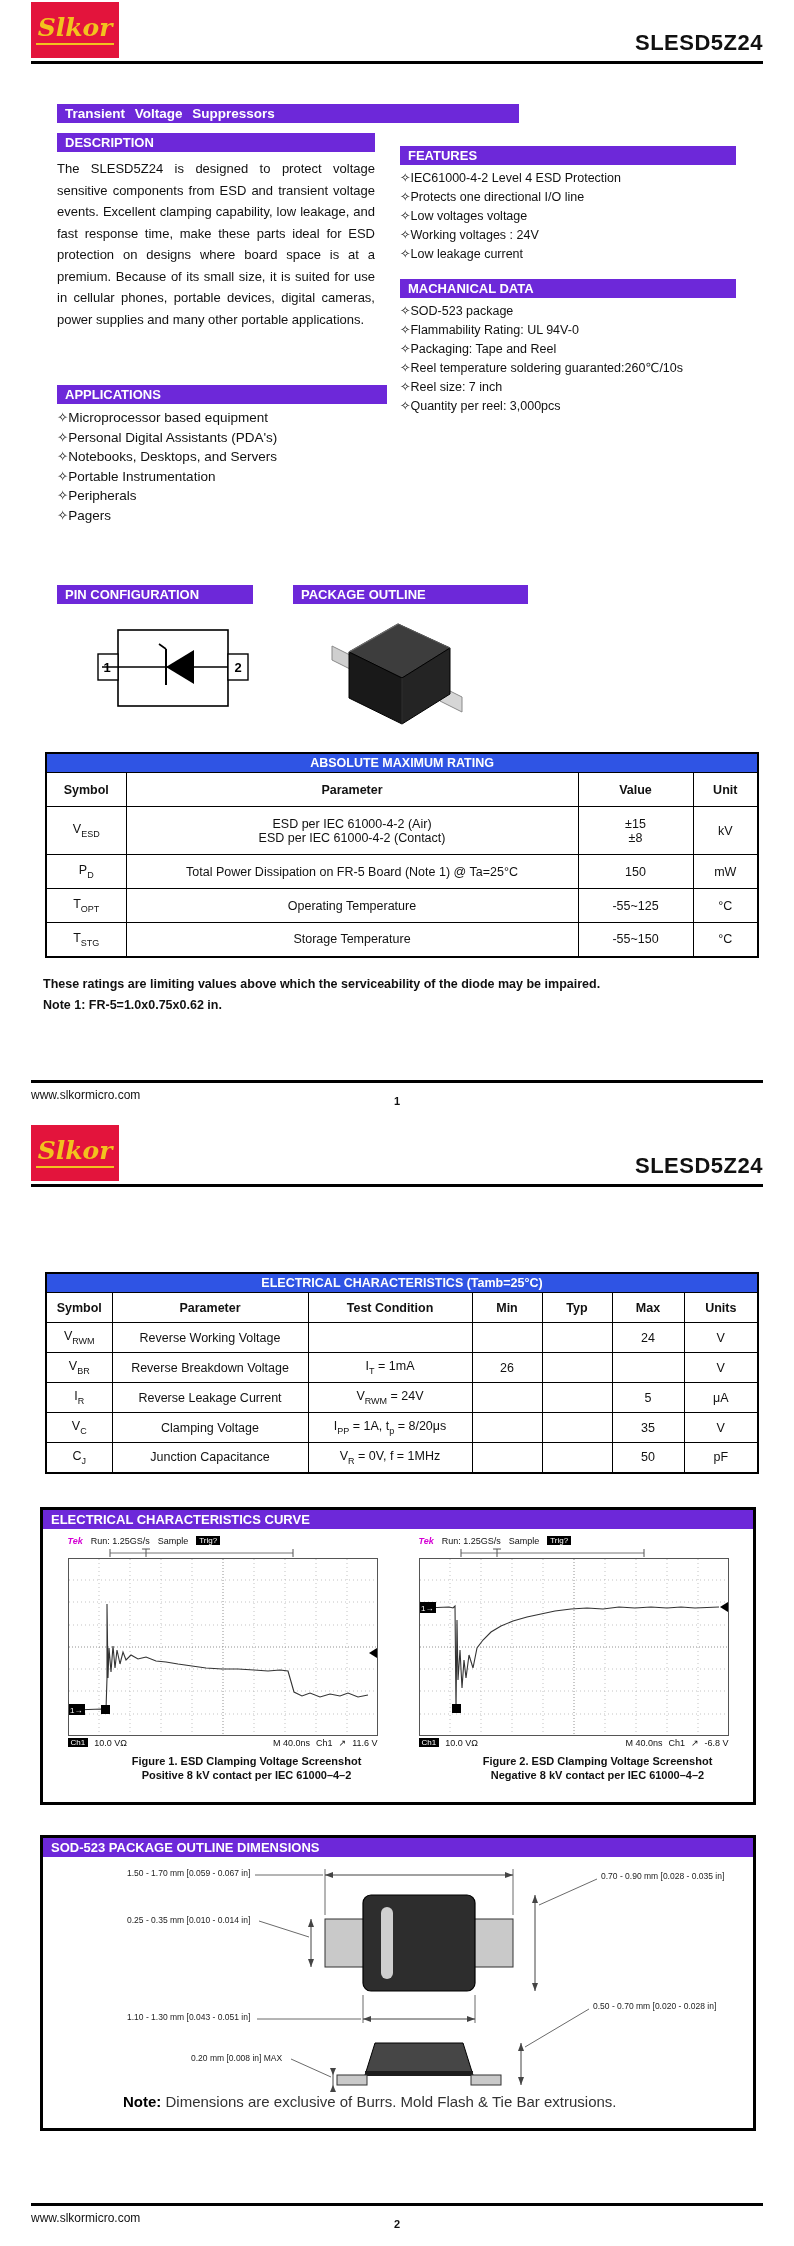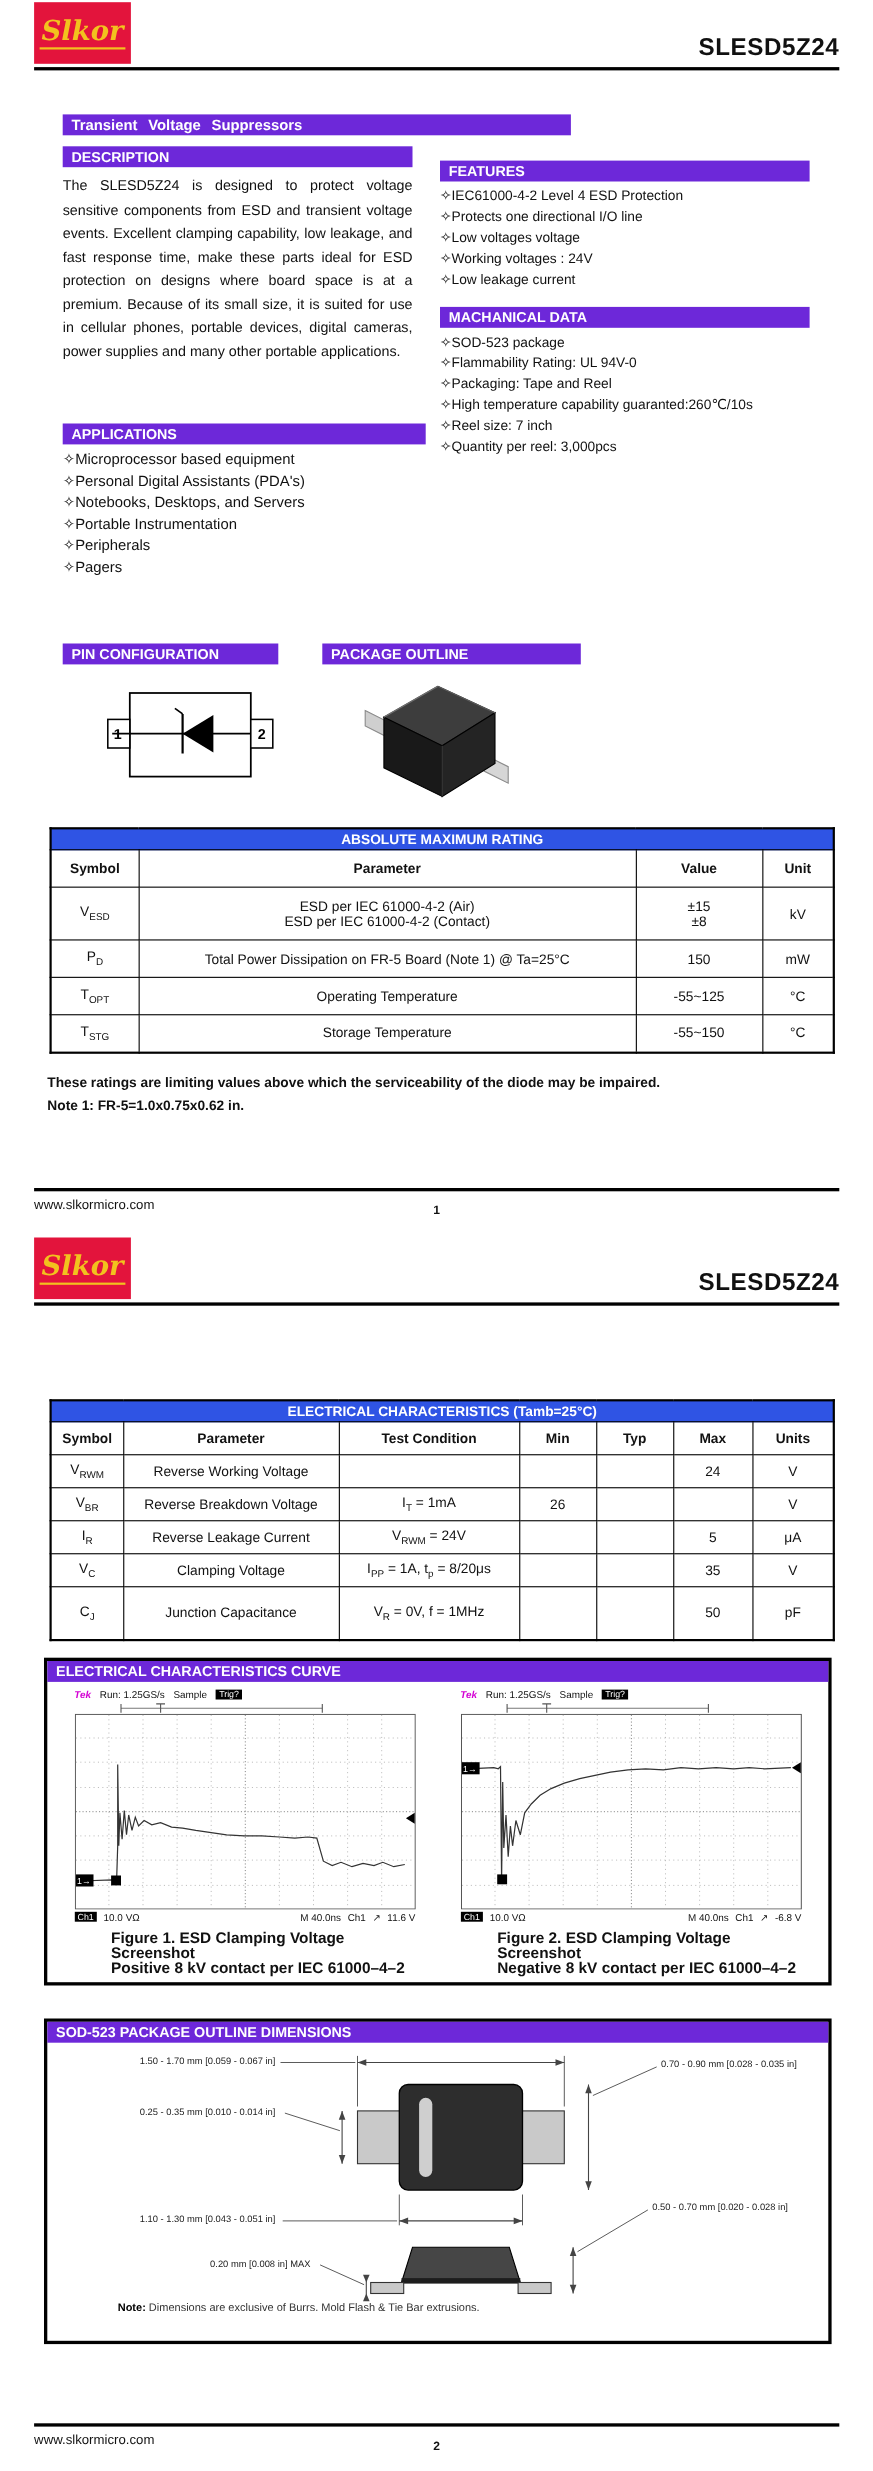--- a/index.html
+++ b/index.html
@@ -55,27 +55,27 @@
 
   
   .curves-box{position:absolute;top:384px;left:40px;width:716px;height:298px;border:3px solid #000;box-sizing:border-box;}
   .figs{display:flex;gap:12px;padding:5px 10px 0 10px;}
   .fig{width:340px;display:flex;flex-direction:column;align-items:center;}
   .scope-head{width:310px;font-size:9px;display:flex;gap:8px;align-items:center;height:13px;}
   .tek{color:#D400D4;font-weight:bold;font-style:italic;}
   .trigbox,.chbox{background:#000;color:#fff;padding:0 3px;font-size:8px;}
   .scope-scale{width:310px;font-size:9px;display:flex;gap:6px;align-items:center;height:13px;}
   .scope-scale .sp{flex:1;}
-  .fig-cap{margin-top:5px;font-size:14px;font-weight:bold;line-height:14px;margin-left:48px;}
+  .fig-cap{margin-top:5px;text-align:center;font-size:11px;font-weight:bold;line-height:14px;margin-left:48px;}
 
   
   .sod-box{position:absolute;top:712px;left:40px;width:716px;height:296px;border:3px solid #000;box-sizing:border-box;}
   .sod-draw{position:relative;width:600px;height:258px;}
   .dim{position:absolute;font-size:8.5px;color:#222;white-space:nowrap;}
-  .sod-note{position:absolute;top:236px;left:64px;font-size:10px;color:#333;}
+  .sod-note{position:absolute;top:236px;left:80px;font-size:15px;color:#333;}
   .sod-note b{color:#000;}
 </style>
 </head>
 <body>
 
 <div class="page">
   <div class="hdr">
     <div class="hdr-row">
       <div class="logo">
           <span>Slkor</span>
@@ -99,21 +99,21 @@
       <div>✧Protects one directional I/O line</div>
       <div>✧Low voltages voltage</div>
       <div>✧Working voltages : 24V</div>
       <div>✧Low leakage current</div>
     </div>
     <div class="banner mech-banner">MACHANICAL DATA</div>
     <div class="flist">
       <div>✧SOD-523 package</div>
       <div>✧Flammability Rating: UL 94V-0</div>
       <div>✧Packaging: Tape and Reel</div>
-      <div>✧High temperature capability guaranted:260℃/10s</div>
+      <div>✧Reel temperature soldering guaranted:260℃/10s</div>
       <div>✧Reel size: 7 inch</div>
       <div>✧Quantity per reel: 3,000pcs</div>
     </div>
   </div>
 
   <div class="apps">
     <div class="banner">APPLICATIONS</div>
     <div class="flist">
       <div>✧Microprocessor based equipment</div>
       <div>✧Personal Digital Assistants (PDA's)</div>
@@ -275,21 +275,21 @@
     </tr>
     <tr style="height:30px">
       <td><span>V</span><sub>C</sub></td>
       <td>Clamping Voltage</td>
       <td><span>I</span><sub>PP</sub><span> = 1A, t</span><sub>p</sub><span> = 8/20μs</span></td>
       <td></td>
       <td></td>
       <td>35</td>
       <td>V</td>
     </tr>
-    <tr style="height:48px">
+    <tr style="height:30px">
       <td><span>C</span><sub>J</sub></td>
       <td>Junction Capacitance</td>
       <td><span>V</span><sub>R</sub><span> = 0V, f = 1MHz</span></td>
       <td></td>
       <td></td>
       <td>50</td>
       <td>pF</td>
     </tr>
   </tbody>
     </table>

